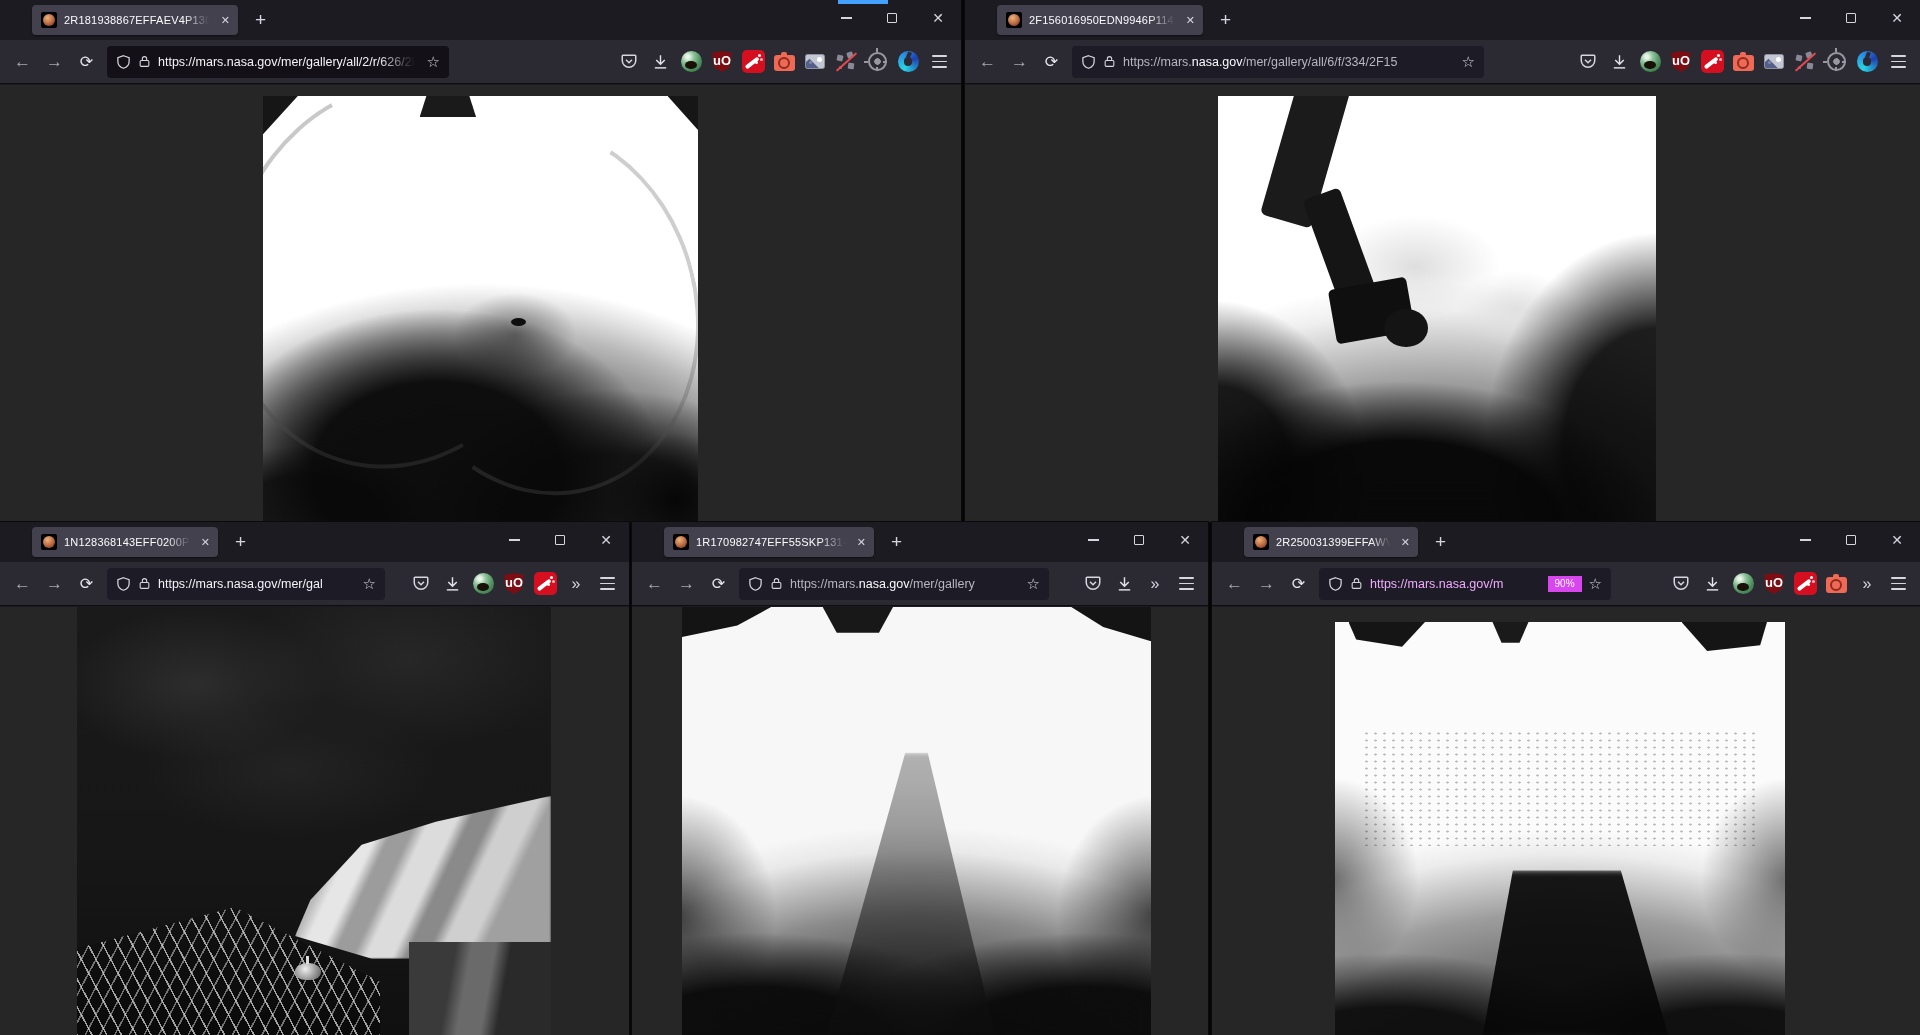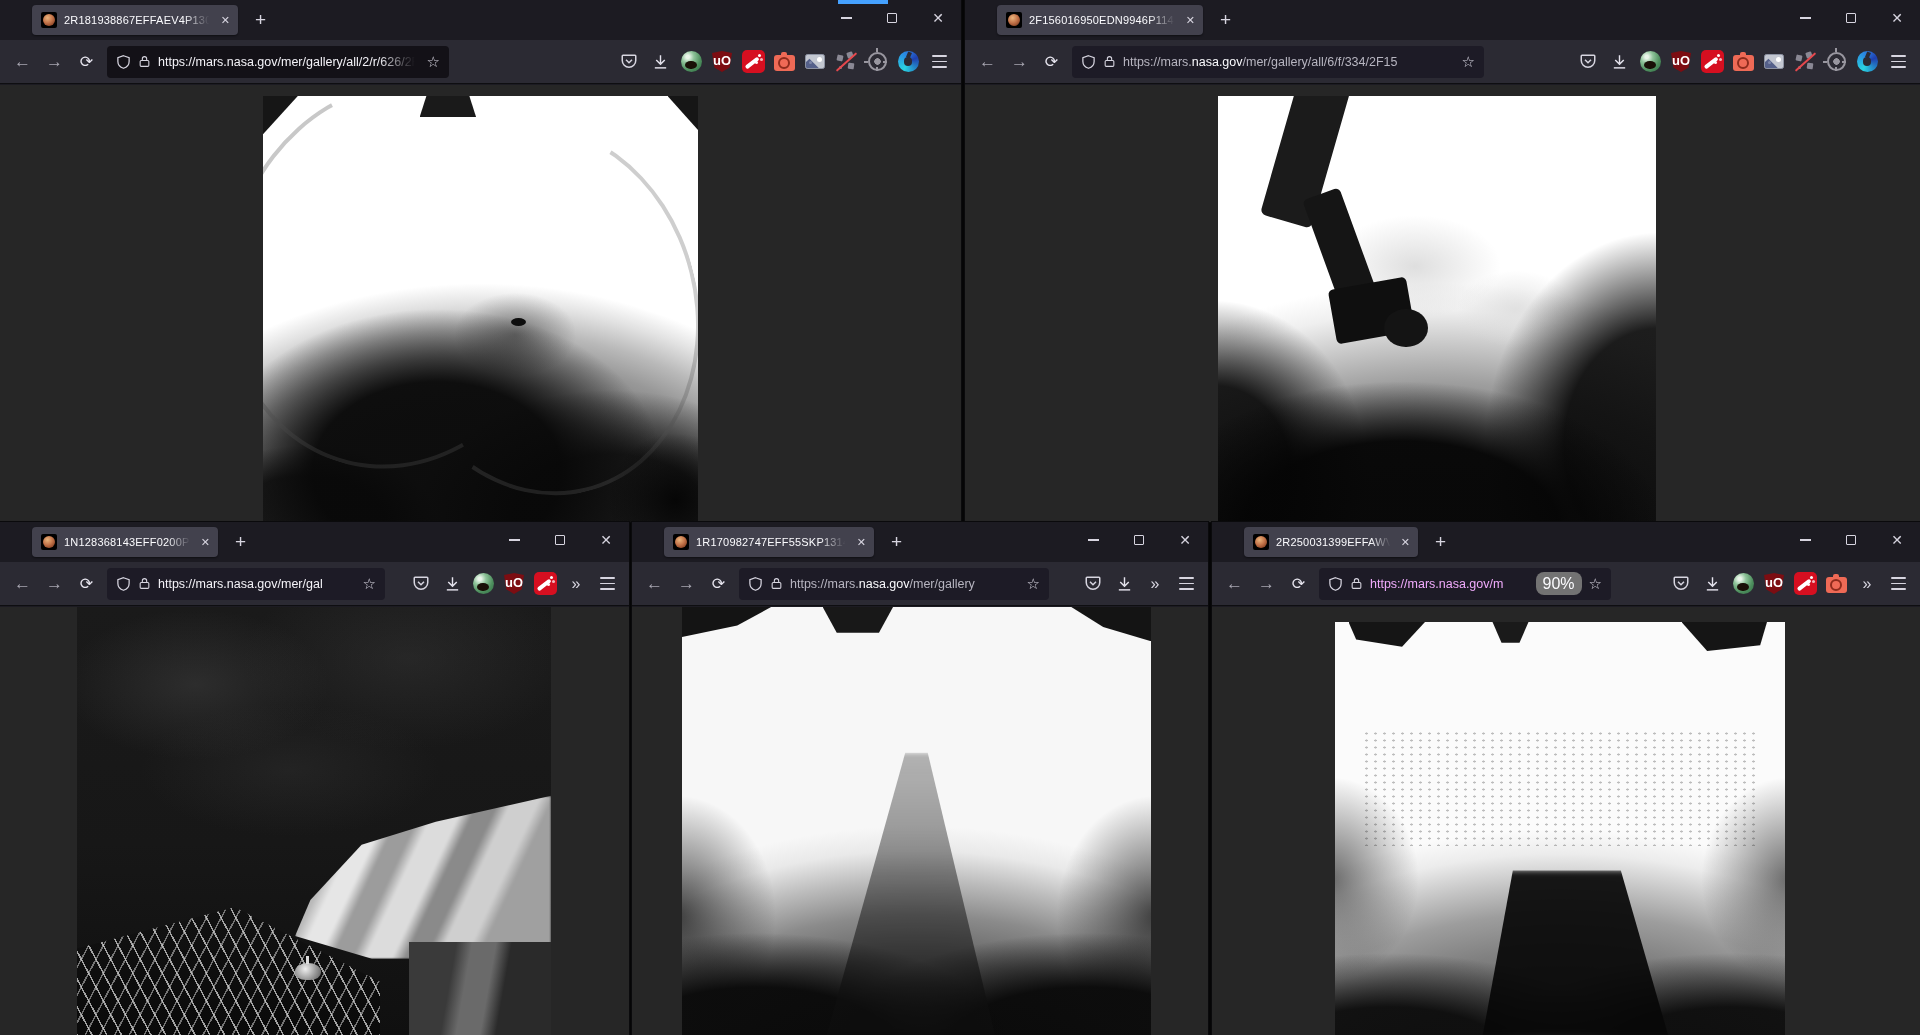--- a/index.html
+++ b/index.html
@@ -47,21 +47,21 @@
   .w2 .urlbar{width:412px}
   .w3 .urlbar{width:278px}
   .w4 .urlbar{width:310px}
   .w5 .urlbar{width:292px}
   .url{font-size:12.5px;color:#b7b5c0;white-space:nowrap;overflow:hidden;flex:1;
        -webkit-mask-image:linear-gradient(90deg,#000 84%,transparent 98%);
        mask-image:linear-gradient(90deg,#000 84%,transparent 98%)}
   .url .domain{color:#fbfbfe}
   .uniform-url .url,.uniform-url .url .domain{color:#f4f3f8}
   .w5 .url,.w5 .url .domain{color:#f0abfc}
-  .zoombadge{background:#737373;color:#fbfbfe;font-size:16px;border-radius:8px;
+  .zoombadge{background:#d946ef;color:#fbfbfe;font-size:10px;border-radius:0;
        padding:2.5px 7px;flex:none}
   .star{font-size:15px;color:#d7d5e0;flex:none}
   .spacer{flex:1}
   .ext{width:30px;height:30px;display:flex;align-items:center;justify-content:center;flex:none}
 
   
   .ext-frog{width:21px;height:21px;border-radius:50%;position:relative;
       background:radial-gradient(circle at 32% 28%, #eaf5ea 8%, #8fc49a 30%, #4e8f5e 62%, #2f6b42 100%)}
   .ext-frog i{position:absolute;left:22%;top:46%;width:58%;height:42%;background:#191007;
       border-radius:50% 50% 48% 48%}

